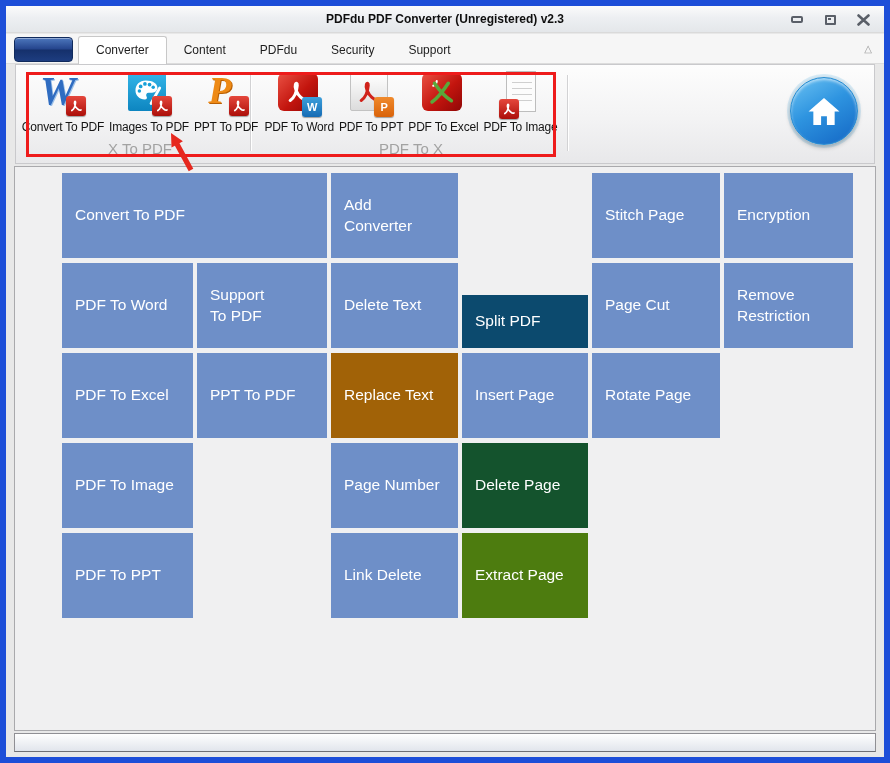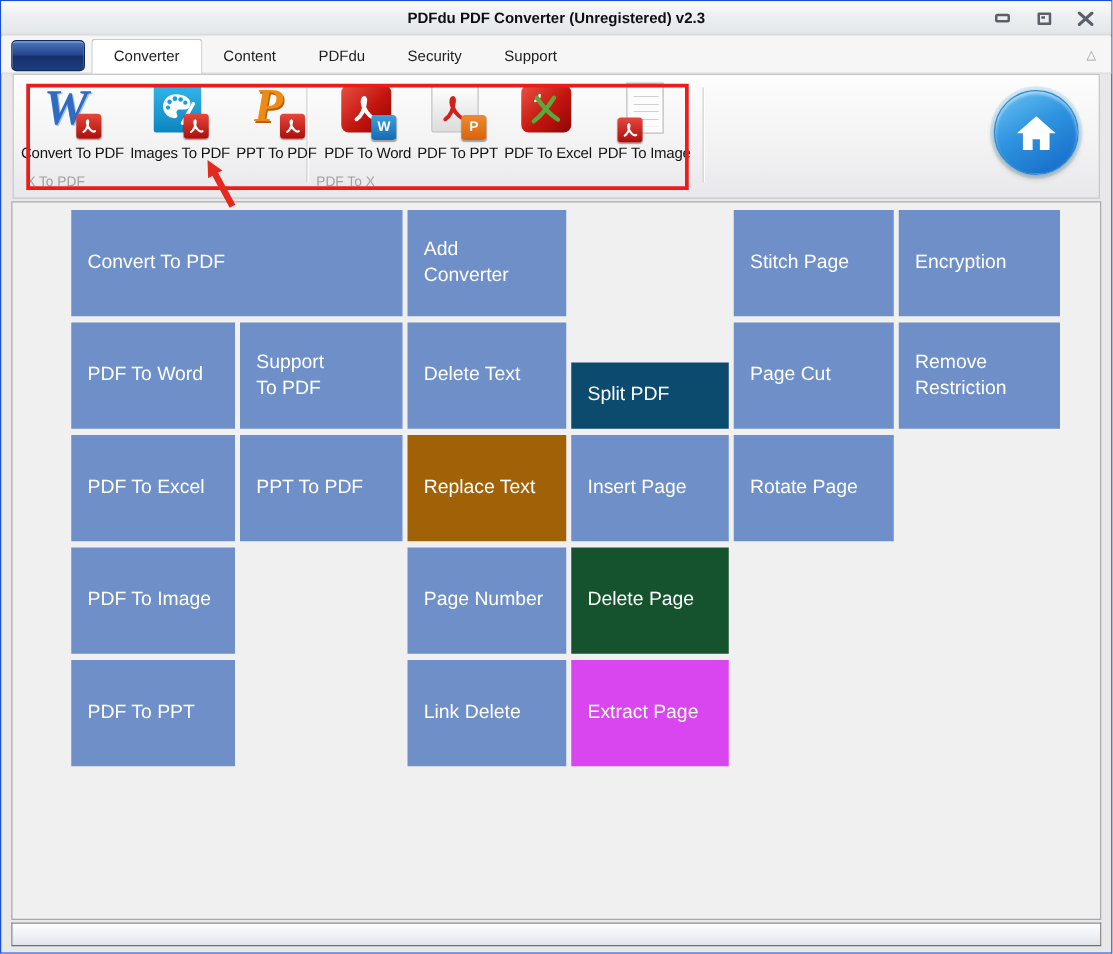--- a/index.html
+++ b/index.html
@@ -1,17 +1,17 @@
 <!DOCTYPE html>
 <html><head>
 <meta charset="utf-8">
 <style>
   html,body{margin:0;padding:0;background:#d6d6d6;}
   *{box-sizing:border-box;}
-  .win{position:relative;width:890px;height:763px;background:#e8e8e8;border:1px solid #1d4ed8;
+  .win{position:relative;width:890px;height:763px;background:#e8e8e8;border:6px solid #1d4ed8;
        font-family:"Liberation Sans",sans-serif;overflow:visible;}
   
   .titlebar{position:absolute;top:0;left:0;right:0;height:27px;
             background:linear-gradient(#fbfbfb,#edeff2 45%,#e4e7ea);border-bottom:1px solid #dadada;}
   .title{line-height:27px;text-align:center;font-weight:bold;font-size:12px;color:#0f0f0f;}
   .winctrls{position:absolute;right:12px;top:6px;display:flex;gap:15px;align-items:center;}
   .wbtn{width:18px;height:15px;display:flex;align-items:center;justify-content:center;cursor:pointer;}
   .mi{width:12px;height:7px;border:2px solid #5a5f68;border-radius:2px;}
   .re{position:relative;width:11px;height:10px;border:2px solid #5a5f68;border-radius:1px;}
   .re i{position:absolute;left:1px;top:1px;width:3px;height:2px;background:#5a5f68;}
@@ -27,21 +27,21 @@
   
   .ribbon{position:absolute;top:58px;left:9px;right:9px;height:100px;
           background:linear-gradient(#fdfdfd,#f3f3f4 55%,#e8e8ea);border:1px solid #c9c9cc;}
   .group{position:absolute;top:6px;height:88px;}
   .g1{left:10px;width:228px;}
   .g2{left:242px;width:306px;}
   .tools{display:flex;justify-content:center;gap:5px;}
   .tool{display:flex;flex-direction:column;align-items:center;cursor:pointer;}
   .ticon{position:relative;width:46px;height:48px;margin-bottom:1px;}
   .tlabel{font-size:12px;color:#141414;white-space:nowrap;letter-spacing:-.2px;}
-  .glabel{position:absolute;left:0;right:0;bottom:2px;font-size:11px;color:#a2a2a2;}
+  .glabel{position:absolute;left:0;right:0;bottom:2px;text-align:center;font-size:15px;color:#a2a2a2;}
   .sep{position:absolute;top:10px;bottom:12px;width:1px;background:#d2d2d4;box-shadow:1px 0 0 #fff;}
   .sep1{left:234px;}.sep2{left:551px;}
   .redrect{position:absolute;left:10px;top:7px;width:530px;height:85px;border:3px solid #ee1b1b;
            pointer-events:none;z-index:5;}
   .arrow{position:absolute;left:140px;top:60px;width:50px;height:56px;z-index:6;overflow:visible;pointer-events:none;}
   .home{position:absolute;right:16px;top:12px;width:68px;height:68px;border-radius:50%;cursor:pointer;
         background:linear-gradient(150deg,#6cc3f3 0%,#2e94e0 45%,#1366c4 100%);
         border:1px solid #2a8ed2;display:flex;align-items:center;justify-content:center;
         box-shadow:0 2px 5px rgba(0,0,0,.3), inset 0 2px 3px rgba(255,255,255,.55), 0 0 0 3px rgba(130,200,240,.28);}
   
@@ -243,18 +243,18 @@
         <div class="gbtn" style="background: rgb(110, 143, 200); color: rgb(255, 255, 255); grid-area: 3 / 1;">PDF To Excel</div>
         <div class="gbtn" style="background: rgb(110, 143, 200); color: rgb(255, 255, 255); grid-area: 3 / 2;">PPT To PDF</div>
         <div class="gbtn" style="background: #a16207; color: rgb(255, 255, 255); grid-area: 3 / 3;">Replace Text</div>
         <div class="gbtn" style="background: rgb(110, 143, 200); color: rgb(255, 255, 255); grid-area: 3 / 4;">Insert Page</div>
         <div class="gbtn" style="background: rgb(110, 143, 200); color: rgb(255, 255, 255); grid-area: 3 / 5;">Rotate Page</div>
         <div class="gbtn" style="background: rgb(110, 143, 200); color: rgb(255, 255, 255); grid-area: 4 / 1;">PDF To Image</div>
         <div class="gbtn" style="background: rgb(110, 143, 200); color: rgb(255, 255, 255); grid-area: 4 / 3;">Page Number</div>
         <div class="gbtn" style="background: #14532d; color: rgb(255, 255, 255); grid-area: 4 / 4;">Delete Page</div>
         <div class="gbtn" style="background: rgb(110, 143, 200); color: rgb(255, 255, 255); grid-area: 5 / 1;">PDF To PPT</div>
         <div class="gbtn" style="background: rgb(110, 143, 200); color: rgb(255, 255, 255); grid-area: 5 / 3;">Link Delete</div>
-        <div class="gbtn" style="background: #d946ef; color: rgb(255, 255, 255); grid-area: 5 / 4;">Extract Page</div>
+        <div class="gbtn" style="background: #4d7c0f; color: rgb(255, 255, 255); grid-area: 5 / 4;">Extract Page</div>
       </div>
   </div>
 
   <div class="status"></div>
 </div>
 
 </body></html>

